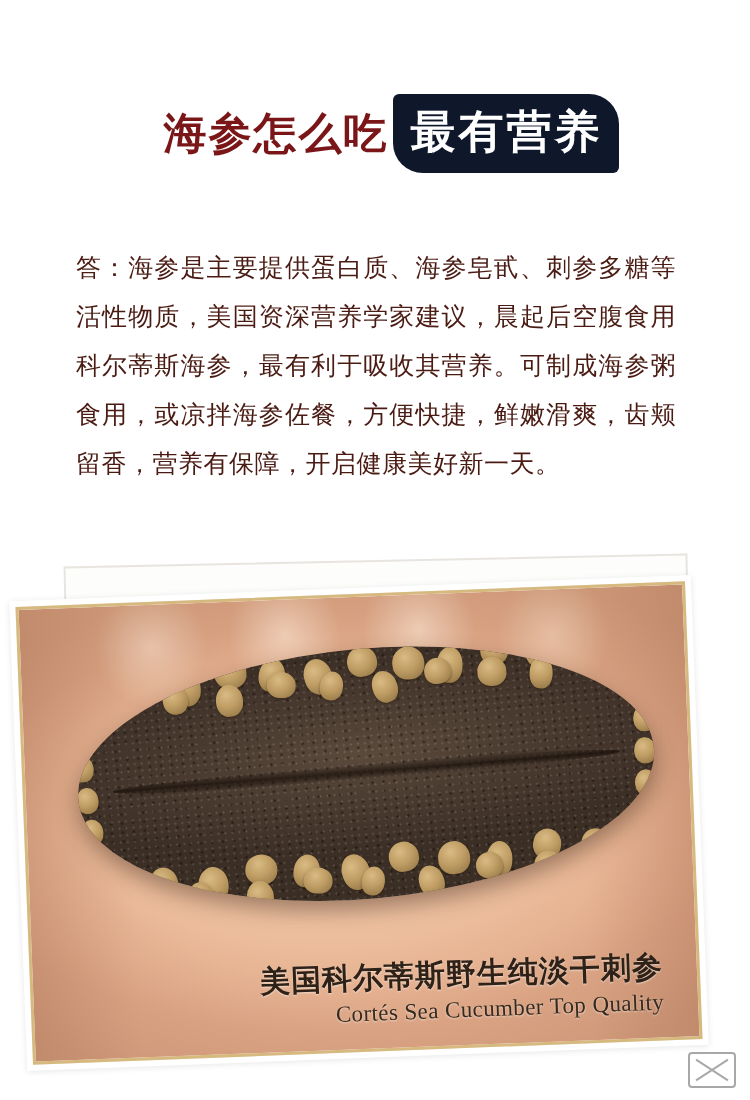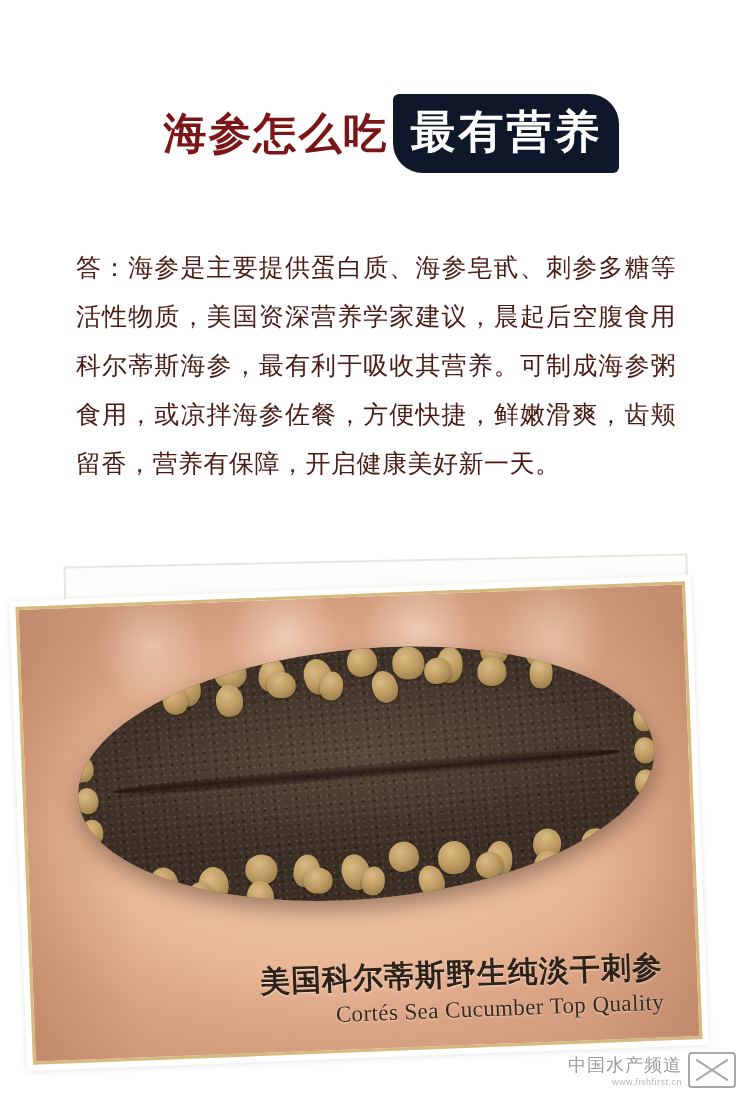--- a/index.html
+++ b/index.html
@@ -315,18 +315,14 @@
 
       <div class="photo-caption">
         <div class="cap-cn">美国科尔蒂斯野生纯淡干刺参</div>
         <div class="cap-en">Cortés Sea Cucumber Top Quality</div>
       </div>
     </div>
   </div>
 </div>
 
 <div class="watermark">
-  <div class="wm-text">
-    <div class="wm-cn">中国水产频道</div>
-    <div class="wm-url">www.fishfirst.cn</div>
-  </div>
   <div class="wm-logo"></div>
 </div>
 
 </body></html>

